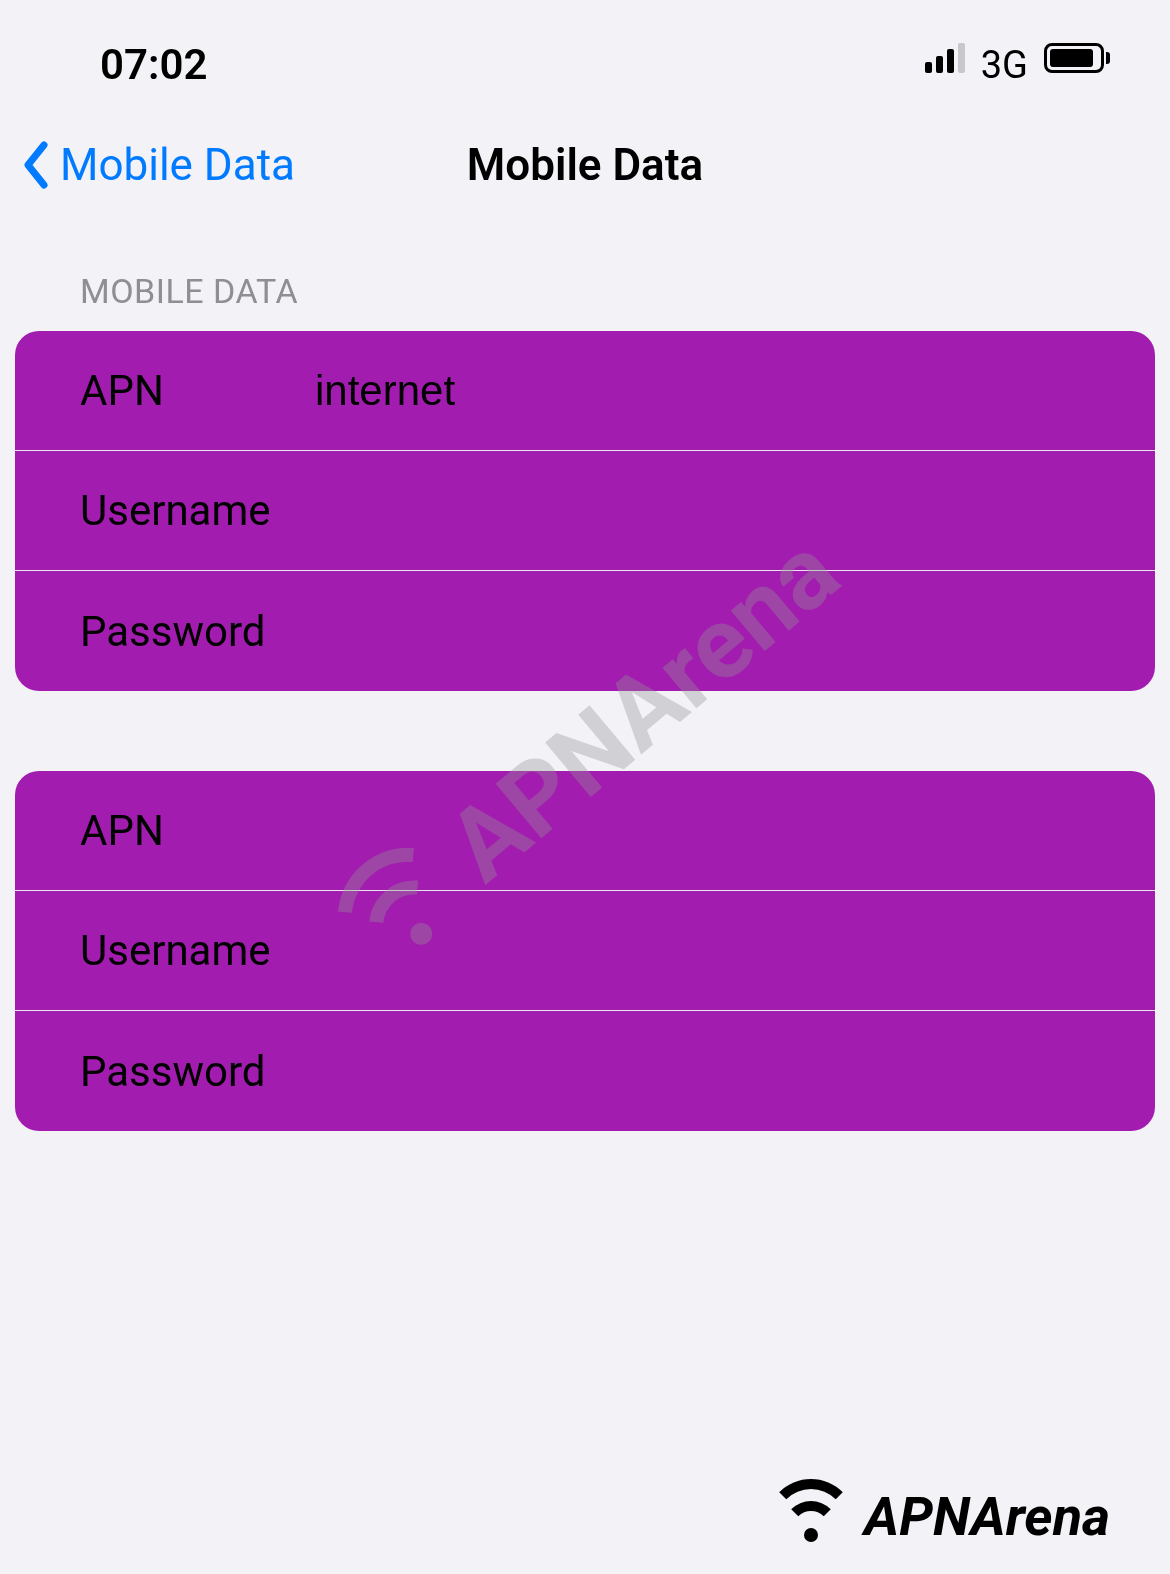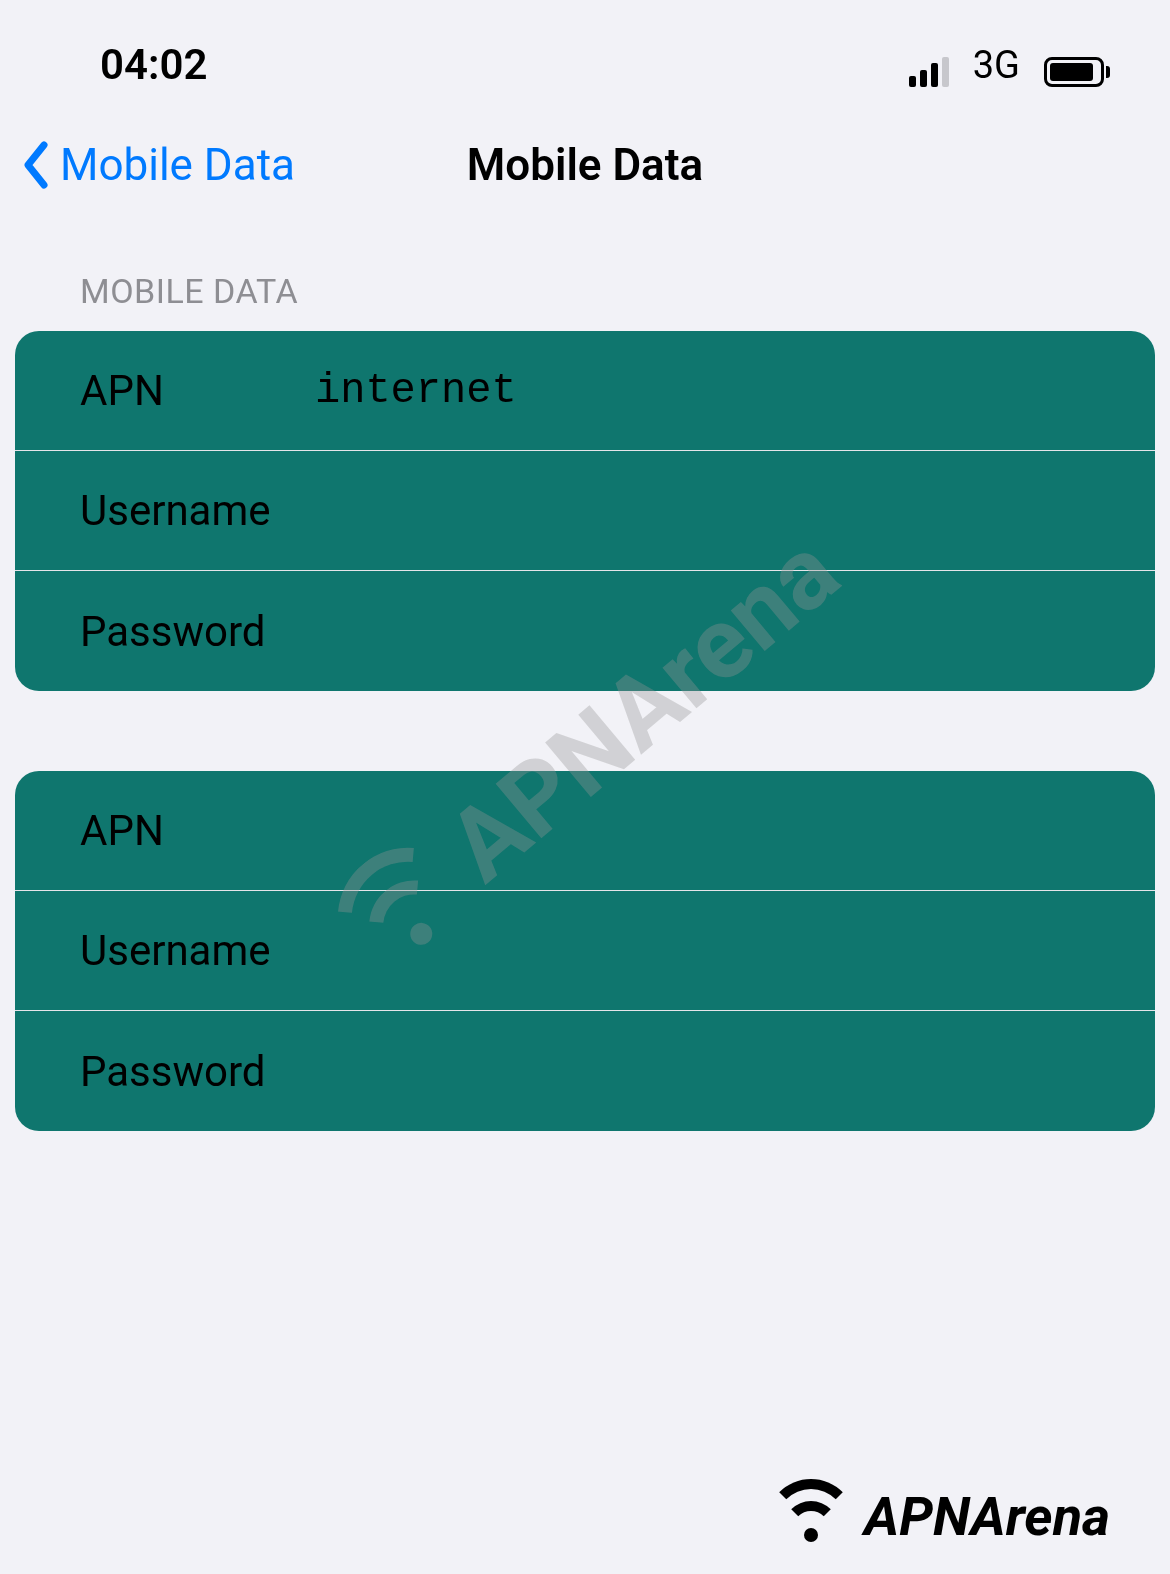--- a/index.html
+++ b/index.html
@@ -21,22 +21,22 @@
       align-items: center;
       padding: 40px 60px 20px 100px;
     }
     .status-time {
       font-size: 42px;
       font-weight: 600;
       color: #000;
     }
     .status-right {
       display: flex;
-      align-items: flex-end;
-      gap: 24px;
+      align-items: flex-start;
+      gap: 16px;
     }
     .signal-bars {
       display: flex;
       align-items: flex-end;
       gap: 4px;
       height: 30px;
     }
     .bar {
       width: 7px;
       border-radius: 2px;
@@ -108,21 +108,21 @@
     }
     .section-header {
       font-size: 34px;
       font-weight: 400;
       color: #8e8e93;
       text-transform: uppercase;
       padding: 0 0 20px 65px;
       letter-spacing: 0.5px;
     }
     .section-group {
-      background-color: #0f766e;
+      background-color: #a21caf;
       border-radius: 24px;
       overflow: hidden;
       margin-bottom: 80px;
     }
     .setting-row {
       display: flex;
       align-items: center;
       padding: 35px 40px 35px 65px;
       border-bottom: 1px solid #e5e5ea;
       min-height: 120px;
@@ -138,21 +138,21 @@
       flex-shrink: 0;
     }
     .setting-input {
       font-size: 42px;
       font-weight: 400;
       color: #000;
       border: none;
       outline: none;
       flex: 1;
       background: transparent;
-      font-family: Liberation Mono, monospace;
+      font-family: Liberation Sans, sans-serif;
     }
     .setting-input::placeholder {
       color: #8e8e93;
     }
     .watermark {
       position: absolute;
       top: 48%;
       left: 50%;
       transform: translate(-50%, -50%) rotate(-40deg);
       font-size: 100px;
@@ -224,21 +224,21 @@
       font-size: 54px;
       font-weight: 700;
       font-style: italic;
       color: #000;
     }
   </style>
 </head>
 <body>
 
 <div class="status-bar">
-  <div class="status-time">04:02</div>
+  <div class="status-time">07:02</div>
   <div class="status-right">
     <div class="signal-bars">
       <div class="bar bar1"></div>
       <div class="bar bar2"></div>
       <div class="bar bar3"></div>
       <div class="bar bar4"></div>
     </div>
     <div class="network-type">3G</div>
     <div class="battery">
       <div class="battery-body">

